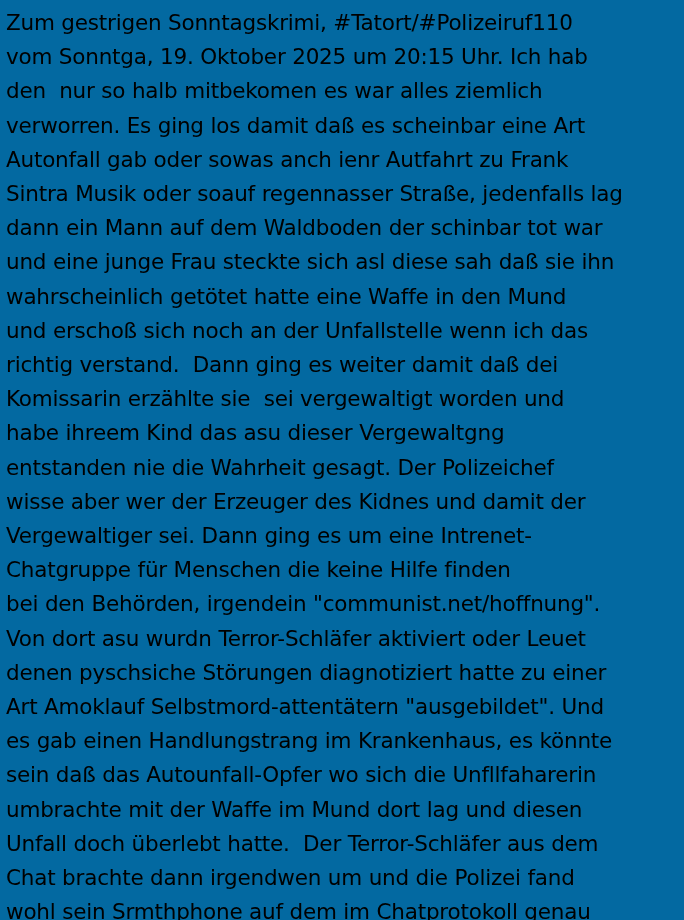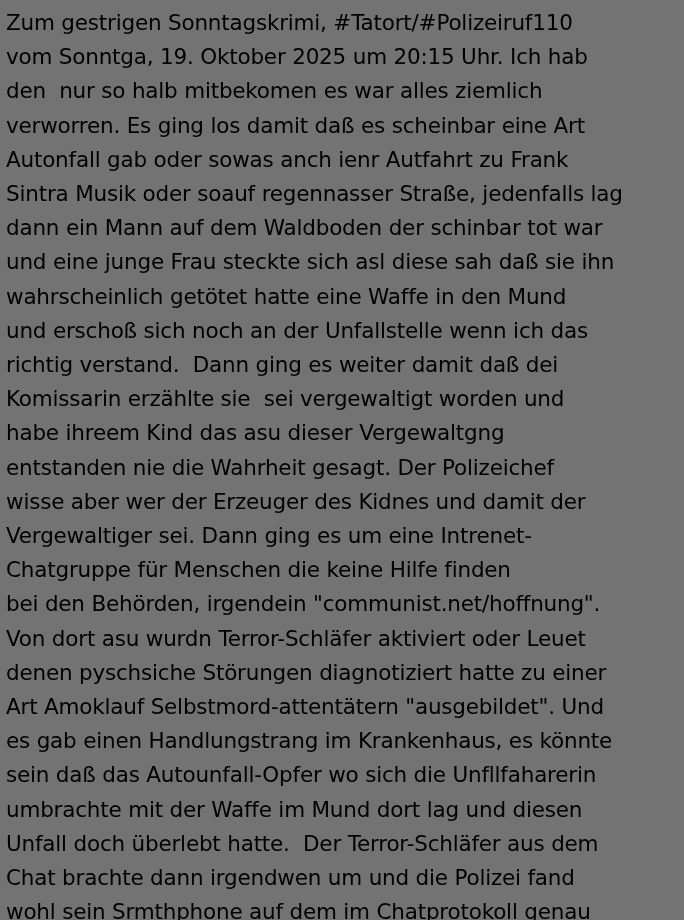--- a/index.html
+++ b/index.html
@@ -11,21 +11,21 @@
     width: 684px;
     height: 920px;
     overflow: hidden;
     font-family: "DejaVu Sans", sans-serif;
   }
   #doc {
     box-sizing: border-box;
     width: 684px;
     height: 920px;
     padding: 6px 8px 0 6px;
-    background: #737373;
+    background: #0369a1;
     color: #000000;
   }
   .para {
     margin: 0;
     font-size: 21.5px;
     line-height: 34.2px;
     color: #000000;
     font-family: "DejaVu Sans", sans-serif;
     letter-spacing: -0.2px;
     white-space: pre-wrap;

